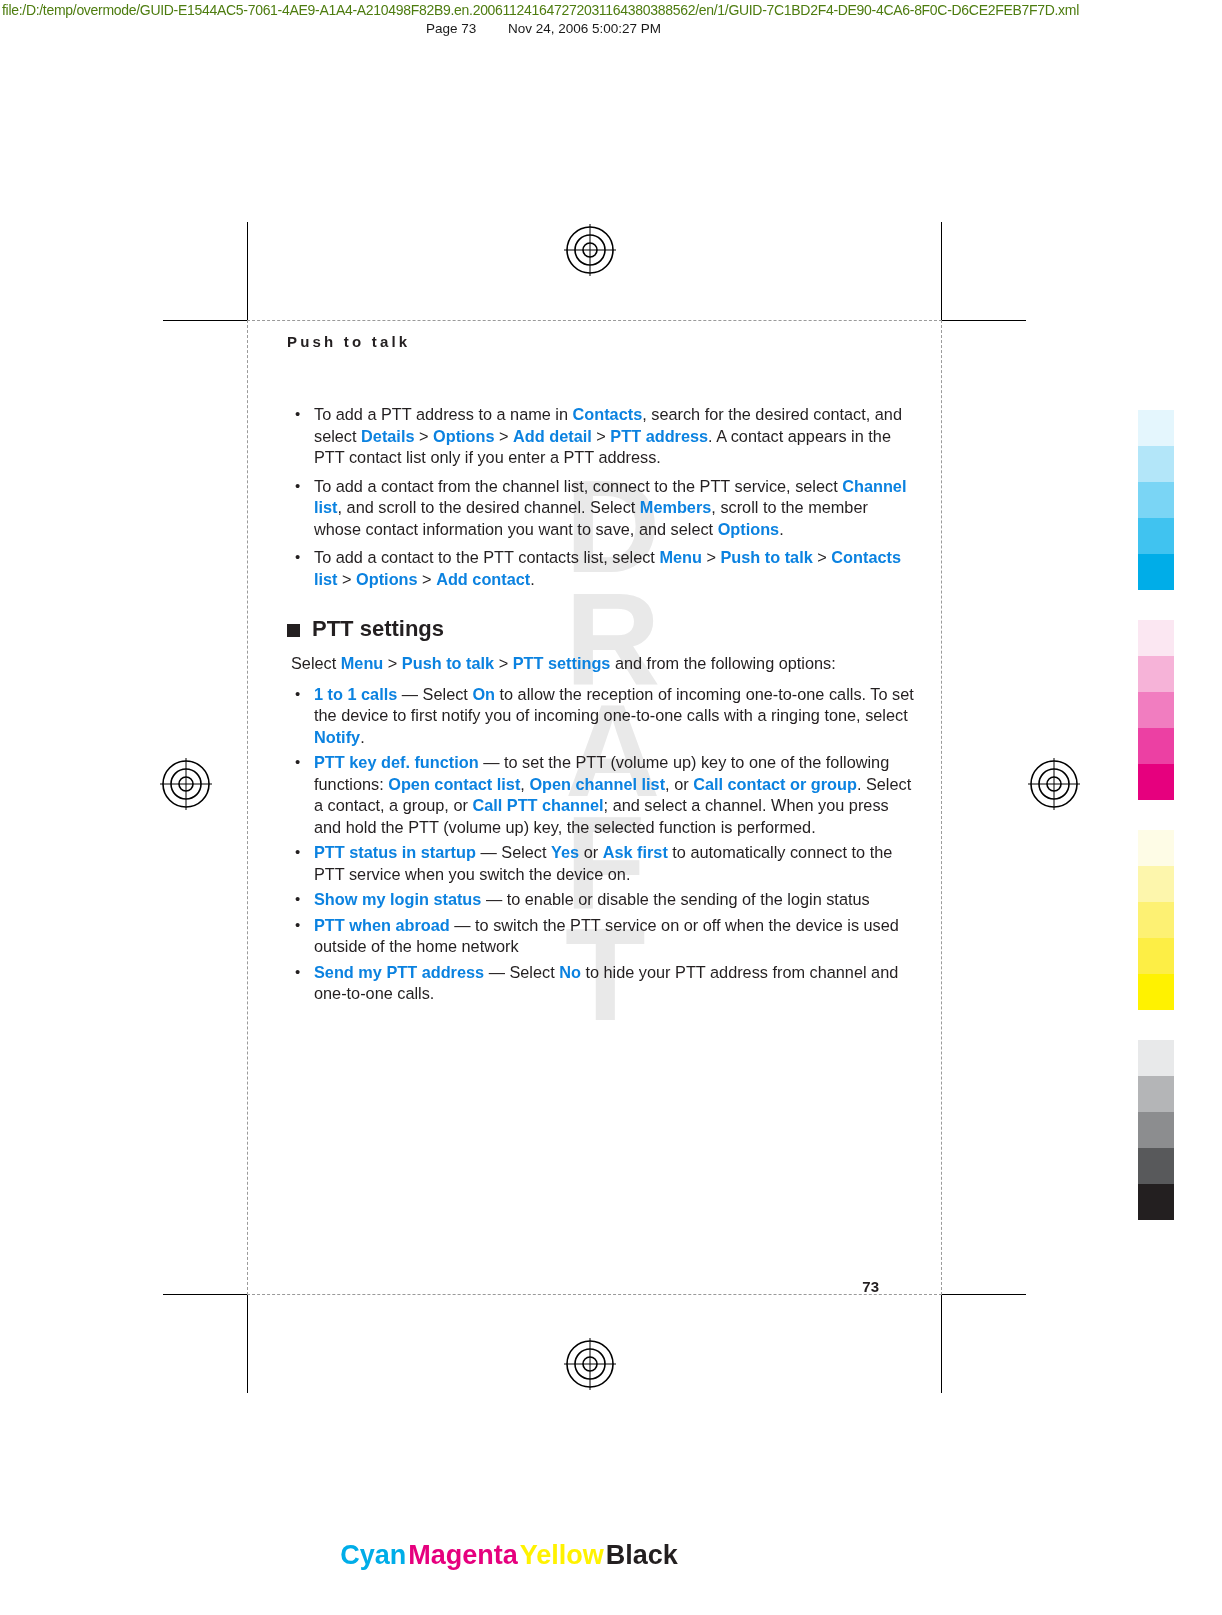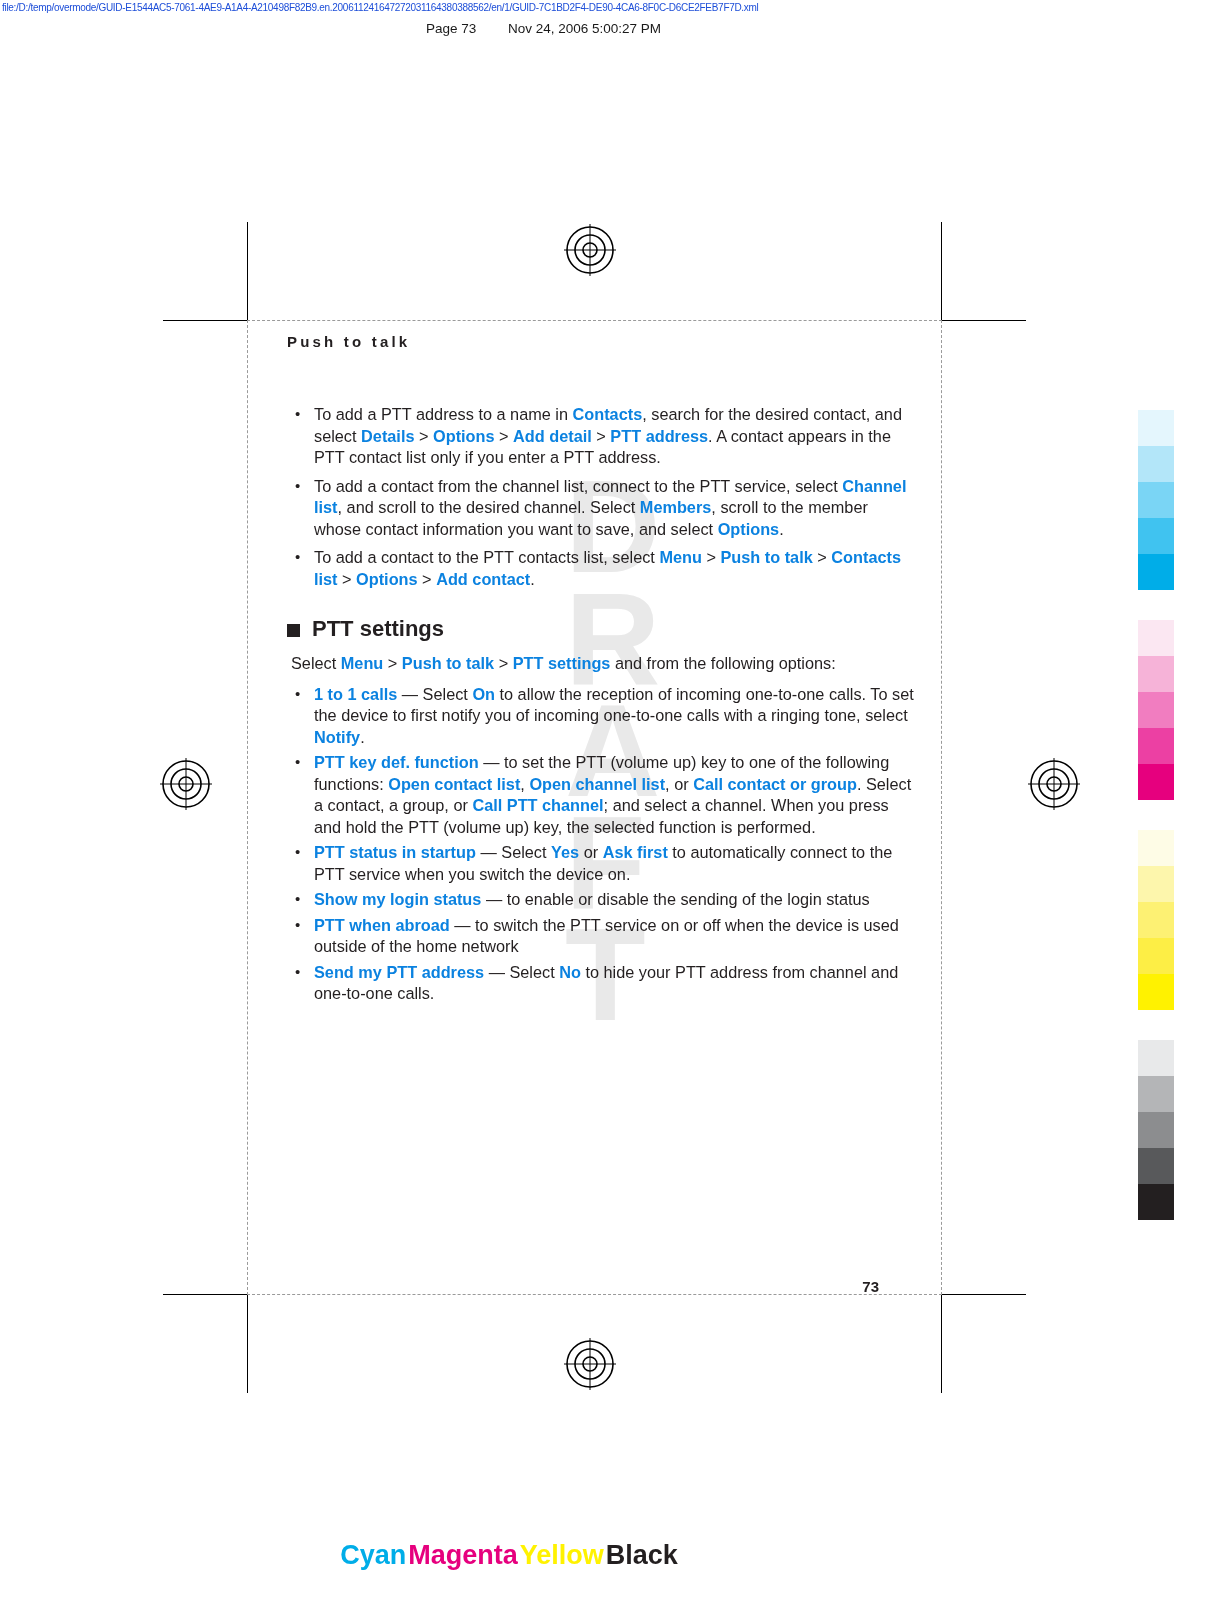--- a/index.html
+++ b/index.html
@@ -13,23 +13,23 @@
     width: 1222px;
     height: 1615px;
     background: #ffffff;
     overflow: hidden;
   }
 
   
   .print-url {
     position: absolute;
     top: 2px; left: 2px;
-    font-size: 10px;
+    font-size: 14px;
     letter-spacing: -0.3px;
-    color: #1d4ed8;
+    color: #4d7c0f;
     white-space: nowrap;
     font-family: "Liberation Sans", sans-serif;
   }
   .print-meta {
     position: absolute;
     top: 21px; left: 0; width: 1087px;
     text-align: center;
     font-size: 13.5px;
     color: #1a1a1a;
   }

